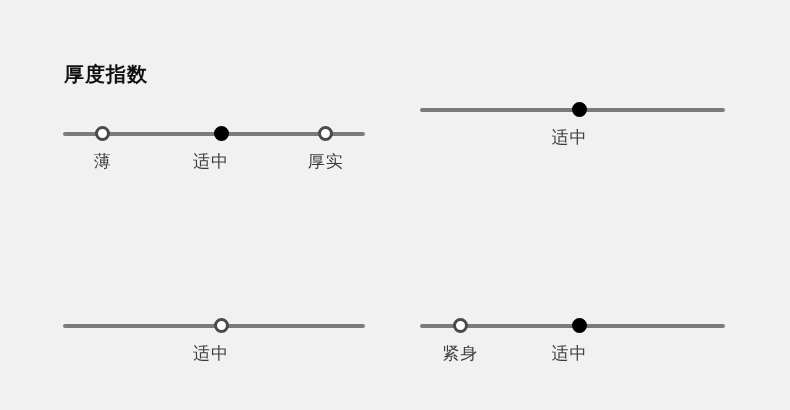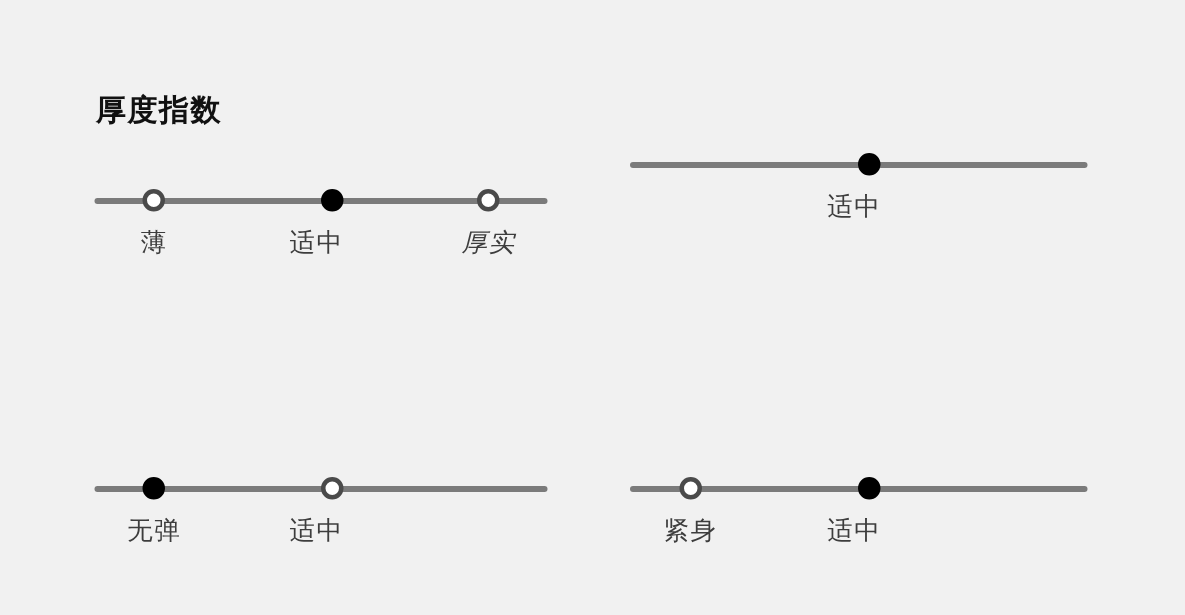--- a/index.html
+++ b/index.html
@@ -43,21 +43,21 @@
     position: absolute;
     top: 4px;
     transform: translateX(-50%);
     display: flex;
     flex-direction: column;
     align-items: center;
     cursor: default;
   }
   .stop-1 { left: 13.2%; }
   .stop-2 { left: 49%; align-items: flex-end; }
-  .stop-3 { left: 87%; font-style: italic; }
+  .stop-3 { left: 87%; }
   .dot {
     box-sizing: border-box;
     width: 15px;
     height: 15px;
     border: 3.5px solid #4a4a4a;
     border-radius: 50%;
     background: #ffffff;
   }
   .stop.selected .dot {
     border-color: #000000;
@@ -102,24 +102,20 @@
       <div class="stop stop-2 selected">
         <span class="dot"></span>
         <span class="stop-label">适中</span>
       </div>
     </div>
   </section>
 
   <section class="block">
     <div class="slider">
       <div class="track"></div>
-      <div class="stop stop-1 selected">
-        <span class="dot"></span>
-        <span class="stop-label">无弹</span>
-      </div>
       <div class="stop stop-2">
         <span class="dot"></span>
         <span class="stop-label">适中</span>
       </div>
     </div>
   </section>
 
   <section class="block">
     <div class="slider">
       <div class="track"></div>

